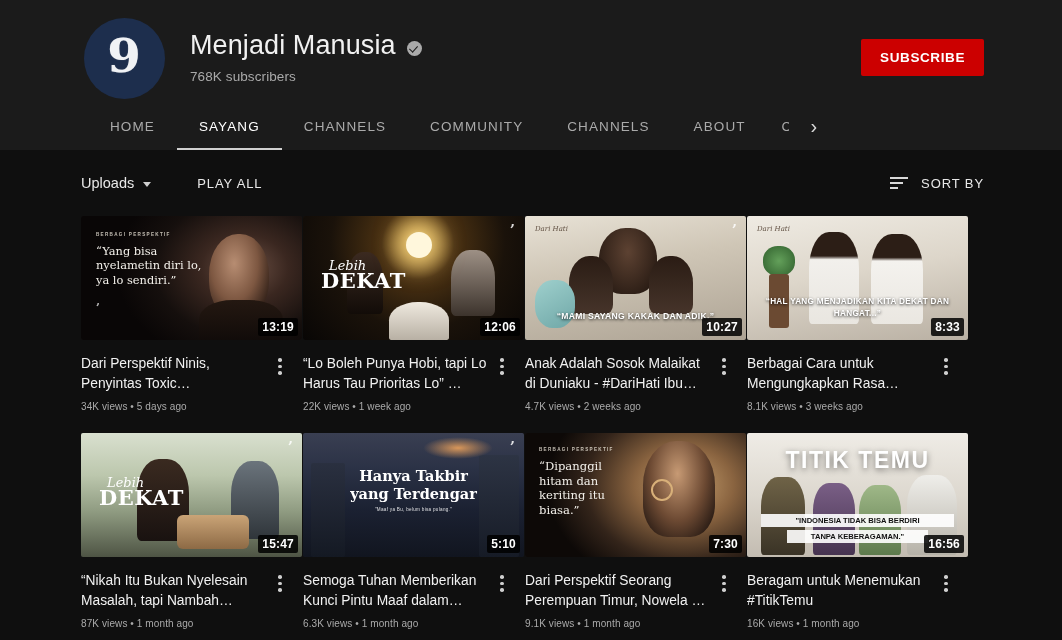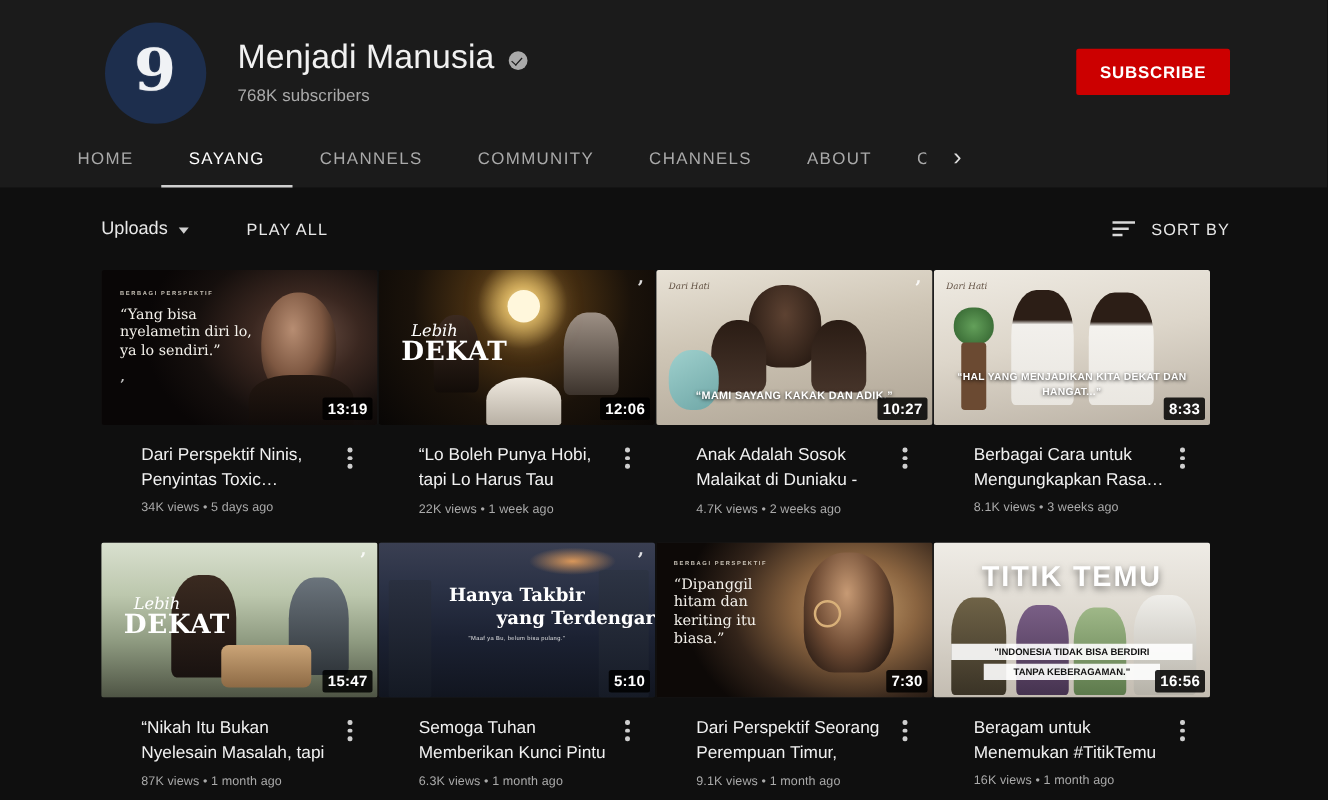--- a/index.html
+++ b/index.html
@@ -96,21 +96,21 @@
     cursor: pointer;
   }
 
   
   .tab-bar {
     position: absolute;
     left: 0; right: 0; bottom: 0;
     height: 48px;
     display: flex;
     align-items: stretch;
-    padding-left: 40px;
+    padding-left: 88px;
   }
   .tab {
     position: relative;
     display: flex;
     align-items: center;
     color: #aaaaaa;
     font-size: 13.5px;
     font-weight: 500;
     letter-spacing: 1.1px;
     padding: 0 22px;
@@ -232,21 +232,21 @@
   .wm {
     position: absolute;
     top: 7px; right: 9px;
     color: rgba(255,255,255,.85);
     font-family: "DejaVu Serif", serif;
     font-size: 15px;
     font-weight: 700;
     line-height: 1;
   }
   .info { display: flex; padding-top: 14px; }
-  .info-text { flex: 1; min-width: 0; margin-left: 32px; }
+  .info-text { flex: 1; min-width: 0; }
   .vid-title {
     color: #f1f1f1;
     font-size: 13.8px;
     font-weight: 500;
     line-height: 1.42;
     max-height: 40px;
     overflow: hidden;
   }
   .vid-meta {
     color: #aaaaaa;
@@ -487,21 +487,21 @@
   </div>
 
   <div class="video">
     <div class="thumb">
       <div class="thumb-art" style="background:linear-gradient(180deg,#3a3f52 0%,#2b3246 28%,#1b2132 62%,#11151f 100%);">
         <div class="figure" style="left:8px; top:30px; width:34px; height:94px; background:linear-gradient(180deg,#2a3040,#141923); border-radius:2px;"></div>
         <div class="figure" style="left:176px; top:22px; width:40px; height:102px; background:linear-gradient(180deg,#2d3444,#161b26); border-radius:2px;"></div>
         <div class="figure" style="left:120px; top:4px; width:70px; height:22px; background:radial-gradient(ellipse,#d9975a,transparent 70%); border-radius:50%;"></div>
       </div>
       <span style="position:absolute; left:0; right:0; top:34px; text-align:center; font-family:'DejaVu Serif',serif; font-size:14.5px; font-weight:700; color:#fff;">Hanya Takbir</span>
-      <span style="position:absolute; left:0; right:0; top:52px; text-align:right; font-family:'DejaVu Serif',serif; font-size:14.5px; font-weight:700; color:#fff;">yang Terdengar</span>
+      <span style="position:absolute; left:0; right:0; top:52px; text-align:center; font-family:'DejaVu Serif',serif; font-size:14.5px; font-weight:700; color:#fff;">yang Terdengar</span>
       <span style="position:absolute; left:0; right:0; top:74px; text-align:center; font-size:4.6px; color:rgba(255,255,255,.85); letter-spacing:.3px;">"Maaf ya Bu, belum bisa pulang."</span>
       <span class="wm">’</span>
       <span class="duration">5:10</span>
     </div>
     <div class="info">
       <div class="info-text">
         <div class="vid-title">Semoga Tuhan Memberikan Kunci Pintu Maaf dalam…</div>
         <div class="vid-meta">6.3K views • 1 month ago</div>
       </div>
       <div class="kebab">

